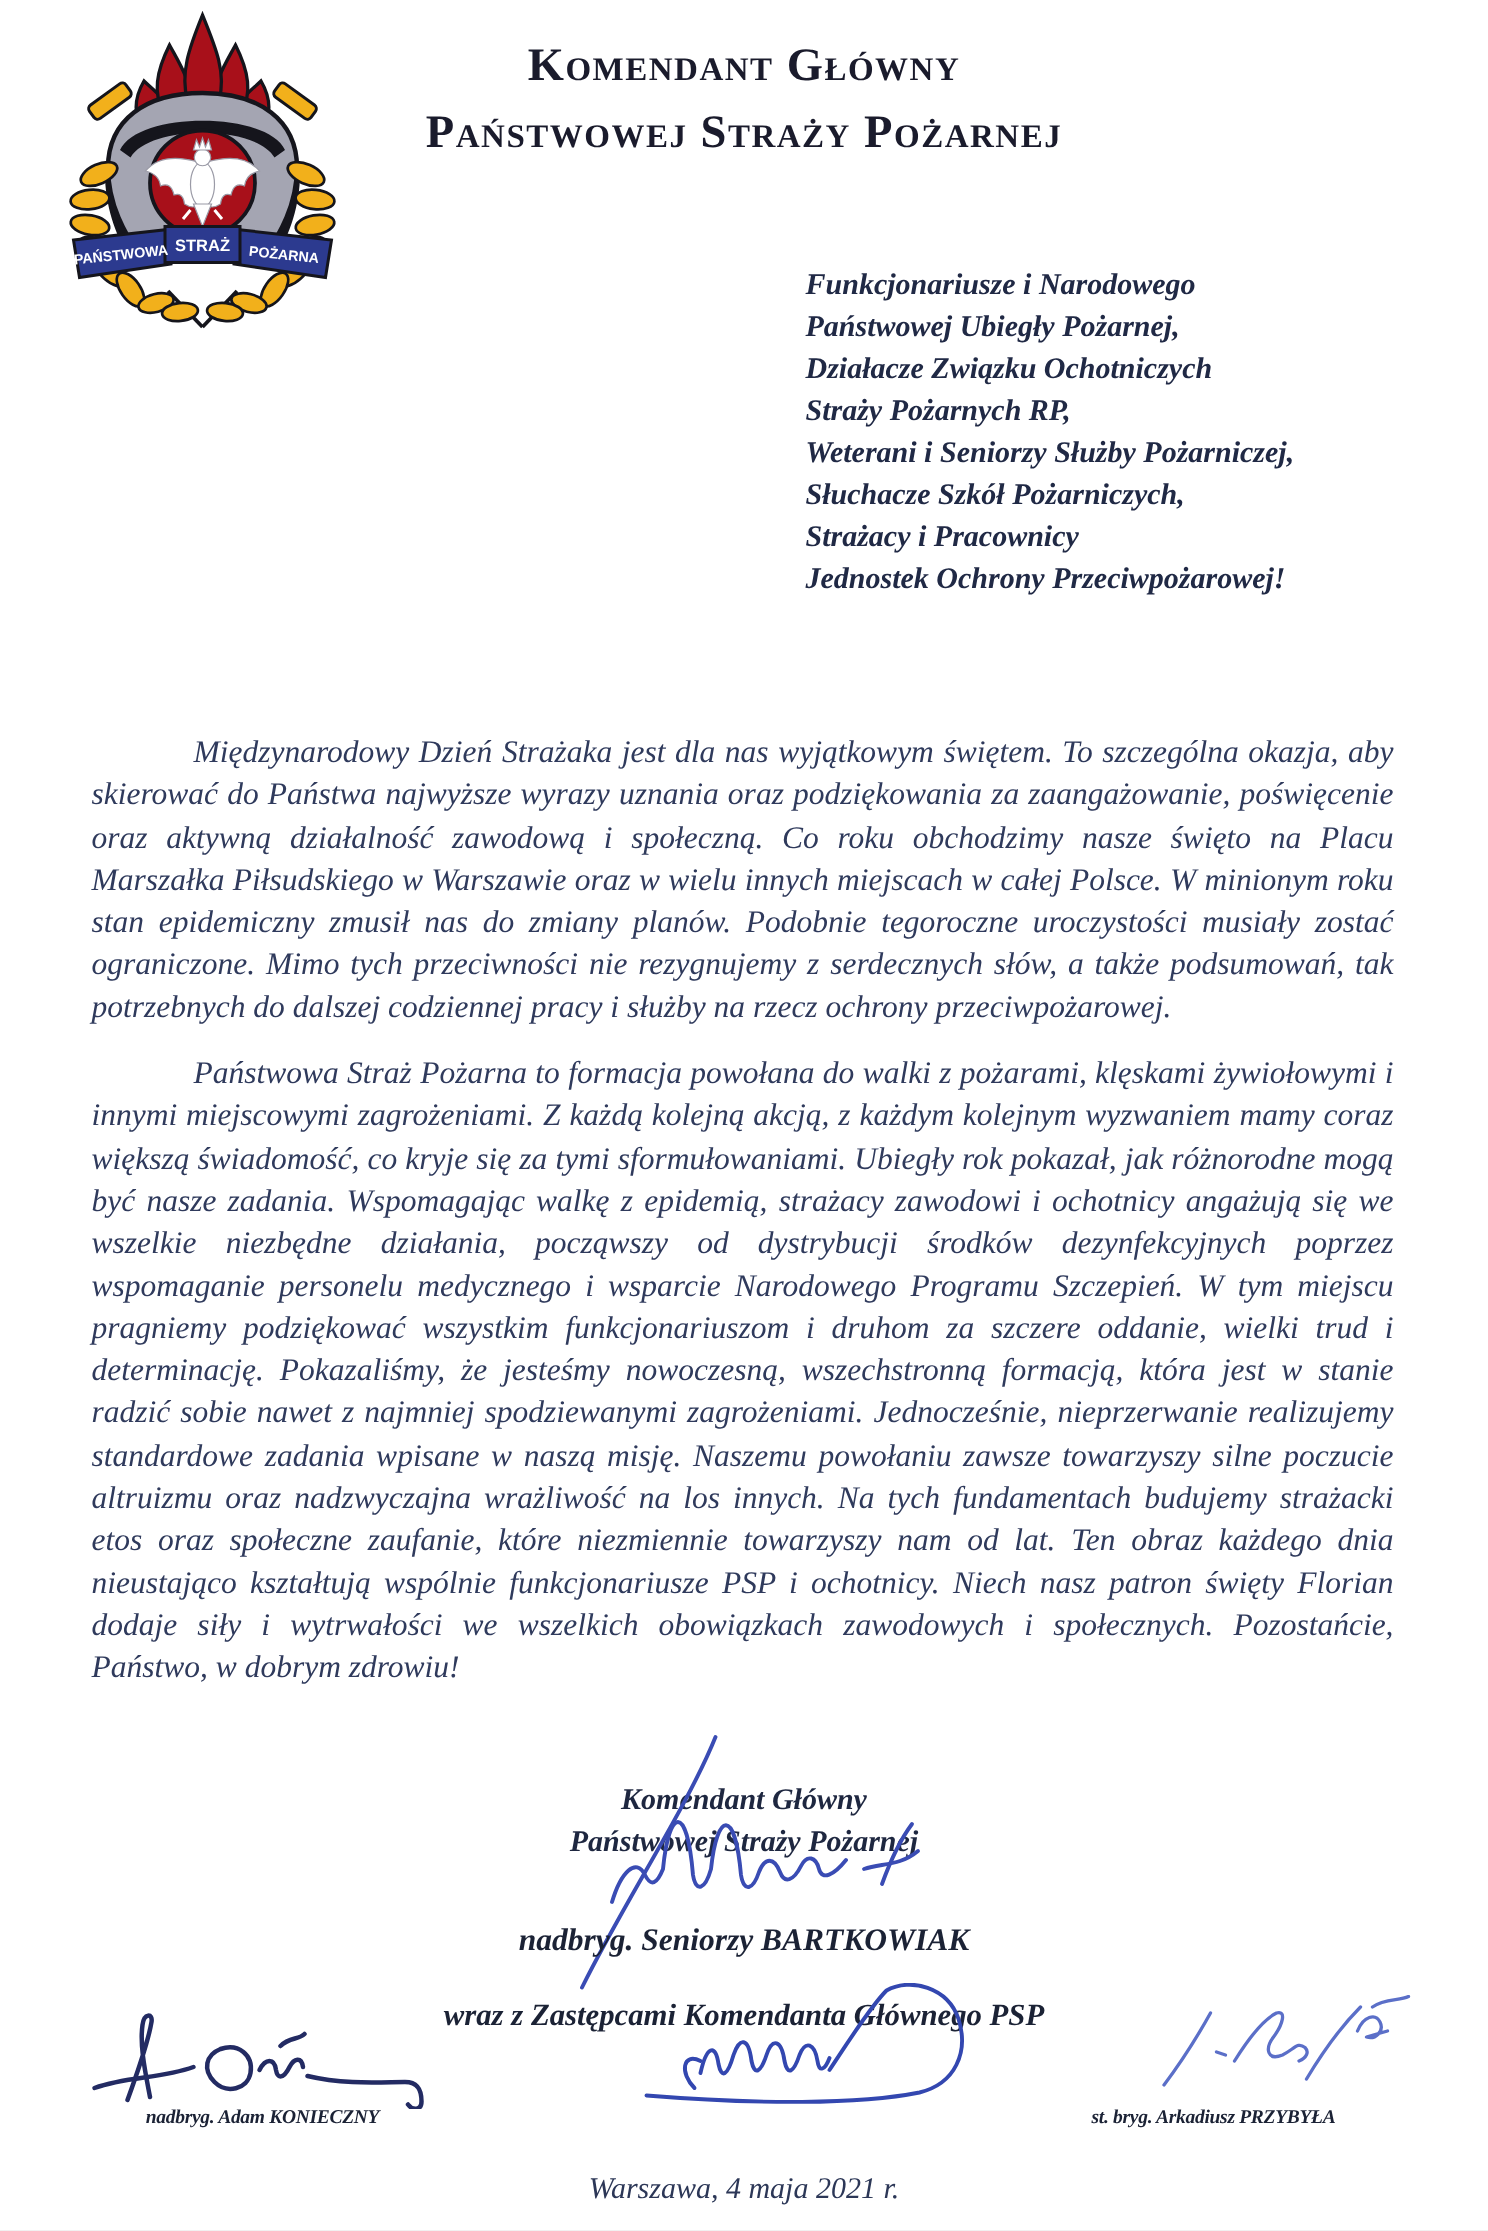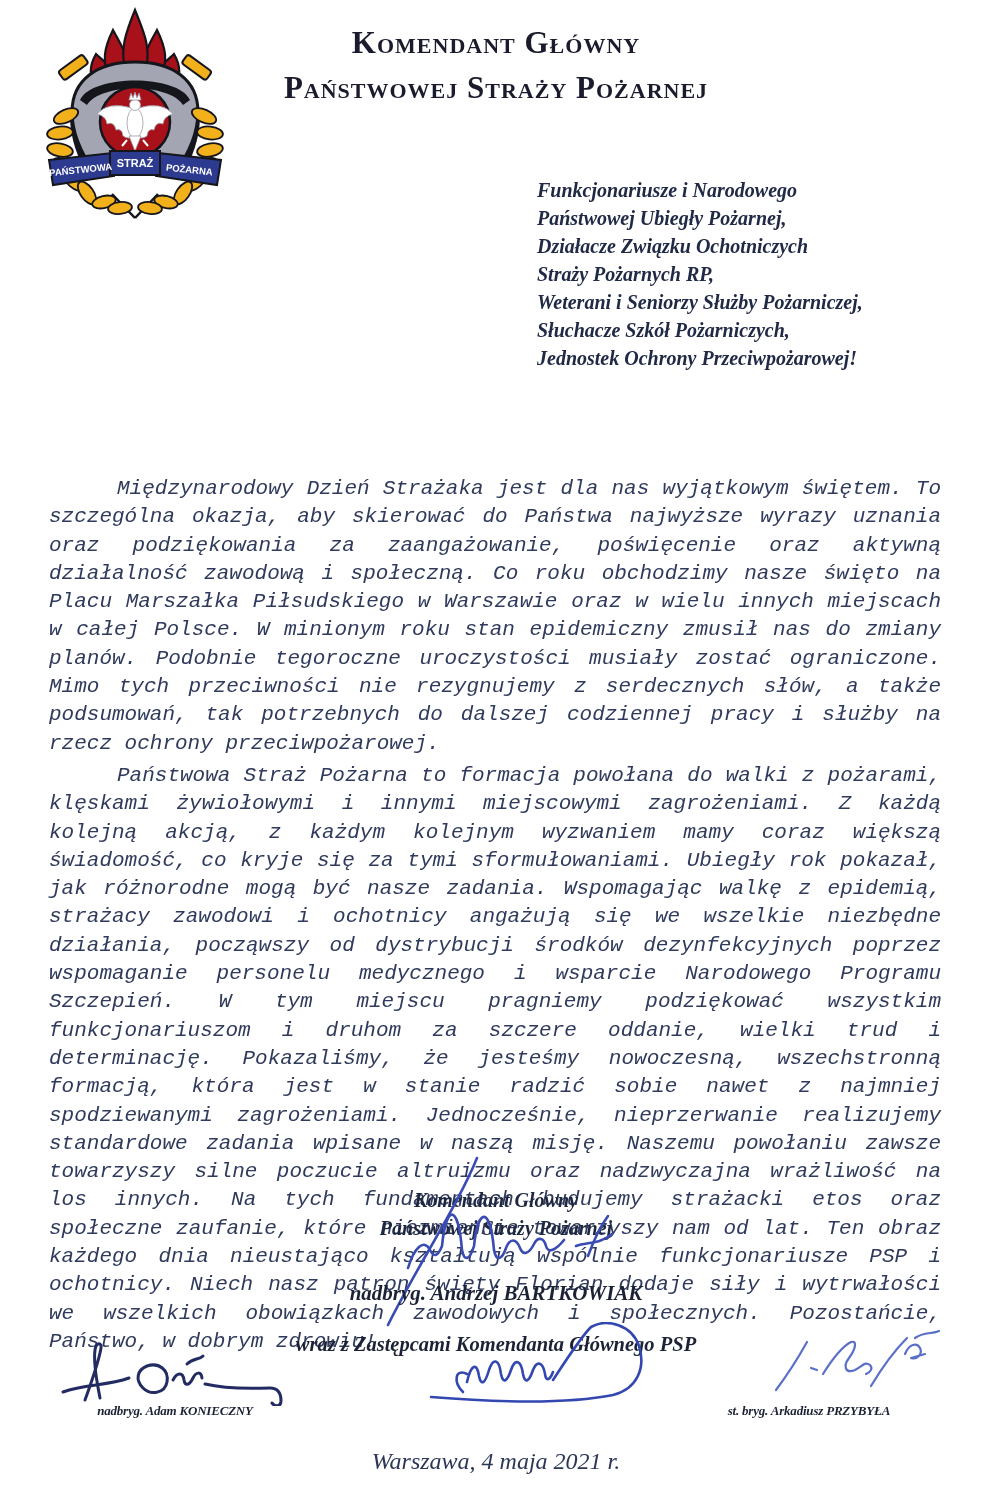--- a/index.html
+++ b/index.html
@@ -30,21 +30,21 @@
     color:#202945;
   }
   
   .body-text{
     position:absolute;left:45px;top:471px;width:900px;
     font-style:italic;
     font-size:21px;line-height:28.3px;
     color:#2f3a5c;
     text-align:justify;
   }
-  .body-text p{margin:4px;text-indent:68px;font-family:Liberation Mono, monospace;}
+  .body-text p{margin:16px;text-indent:68px;}
   
   .closing-title{
     position:absolute;left:0;right:0;top:1186px;text-align:center;
     font-style:italic;font-weight:bold;
     font-size:20px;line-height:28px;color:#1e2740;
   }
   .signer-name{
     position:absolute;left:0;right:0;top:1281px;text-align:center;
     font-style:italic;font-weight:bold;font-size:21px;color:#1b2235;
   }
@@ -55,21 +55,21 @@
   .deputy-name{
     position:absolute;top:1403px;width:350px;text-align:center;
     font-style:italic;font-weight:bold;font-size:13px;color:#1b2235;
     letter-spacing:-0.2px;
   }
   .deputy-1{left:0;}
   .deputy-2{left:318px;}
   .deputy-3{left:634px;}
   .place-date{
     position:absolute;left:0;right:0;top:1448px;text-align:center;
-    font-style:italic;font-size:24px;color:#2c3757;
+    font-style:italic;font-size:20px;color:#2c3757;
   }
   .sig{position:absolute;pointer-events:none;}
   .sig path{fill:none;stroke-linecap:round;stroke-linejoin:round;}
 </style>
 </head>
 <body>
 
 <div class="page">
 
   <svg class="logo" viewBox="0 0 198 218" aria-hidden="true">
@@ -145,20 +145,21 @@
     <div class="title-line">Państwowej Straży Pożarnej</div>
   </header>
 
   <div class="addressee">
     <div>Funkcjonariusze i Narodowego</div>
     <div>Państwowej Ubiegły Pożarnej,</div>
     <div>Działacze Związku Ochotniczych</div>
     <div>Straży Pożarnych RP,</div>
     <div>Weterani i Seniorzy Służby Pożarniczej,</div>
     <div>Słuchacze Szkół Pożarniczych,</div>
+    <div>Strażacy i Pracownicy</div>
     <div>Jednostek Ochrony Przeciwpożarowej!</div>
   </div>
 
   <div class="body-text">
     <p>Międzynarodowy Dzień Strażaka jest dla nas wyjątkowym świętem. To szczególna okazja, aby skierować do Państwa najwyższe wyrazy uznania oraz podziękowania za zaangażowanie, poświęcenie oraz aktywną działalność zawodową i społeczną. Co roku obchodzimy nasze święto na Placu Marszałka Piłsudskiego w Warszawie oraz w wielu innych miejscach w całej Polsce. W minionym roku stan epidemiczny zmusił nas do zmiany planów. Podobnie tegoroczne uroczystości musiały zostać ograniczone. Mimo tych przeciwności nie rezygnujemy z serdecznych słów, a także podsumowań, tak potrzebnych do dalszej codziennej pracy i służby na rzecz ochrony przeciwpożarowej.</p>
     <p>Państwowa Straż Pożarna to formacja powołana do walki z pożarami, klęskami żywiołowymi i innymi miejscowymi zagrożeniami. Z każdą kolejną akcją, z każdym kolejnym wyzwaniem mamy coraz większą świadomość, co kryje się za tymi sformułowaniami. Ubiegły rok pokazał, jak różnorodne mogą być nasze zadania. Wspomagając walkę z epidemią, strażacy zawodowi i ochotnicy angażują się we wszelkie niezbędne działania, począwszy od dystrybucji środków dezynfekcyjnych poprzez wspomaganie personelu medycznego i wsparcie Narodowego Programu Szczepień. W tym miejscu pragniemy podziękować wszystkim funkcjonariuszom i druhom za szczere oddanie, wielki trud i determinację. Pokazaliśmy, że jesteśmy nowoczesną, wszechstronną formacją, która jest w stanie radzić sobie nawet z najmniej spodziewanymi zagrożeniami. Jednocześnie, nieprzerwanie realizujemy standardowe zadania wpisane w naszą misję. Naszemu powołaniu zawsze towarzyszy silne poczucie altruizmu oraz nadzwyczajna wrażliwość na los innych. Na tych fundamentach budujemy strażacki etos oraz społeczne zaufanie, które niezmiennie towarzyszy nam od lat. Ten obraz każdego dnia nieustająco kształtują wspólnie funkcjonariusze PSP i ochotnicy. Niech nasz patron święty Florian dodaje siły i wytrwałości we wszelkich obowiązkach zawodowych i społecznych. Pozostańcie, Państwo, w dobrym zdrowiu!</p>
   </div>
 
   <div class="closing-title">
     <div>Komendant Główny</div>
@@ -167,21 +168,21 @@
 
   <svg class="sig" style="left:370px;top:1150px;" width="250" height="185" viewBox="0 0 250 185" aria-hidden="true">
     <g stroke="#3a4cb4" stroke-width="2.6">
       <path d="M107,8 C88,55 45,120 18,175"></path>
       <path d="M38,118 C44,98 54,88 60,100 C64,108 68,106 72,96 C76,55 88,52 92,100 C94,112 100,110 104,96 C108,58 120,55 124,100 C126,112 132,110 136,98 C140,88 146,88 150,98 C153,106 159,104 164,94 C168,86 174,88 176,96 C178,104 186,100 194,90"></path>
       <path d="M218,106 C226,84 232,74 238,66"></path>
       <path d="M206,96 C218,92 230,94 242,84"></path>
     </g>
   </svg>
 
-  <div class="signer-name">nadbryg. Andrzej BARTKOWIAK</div>
+  <div class="signer-name">nadbryg. Seniorzy BARTKOWIAK</div>
 
   <div class="deputies-heading">wraz z Zastępcami Komendanta Głównego PSP</div>
 
   <svg class="sig" style="left:55px;top:1338px;" width="240" height="68" viewBox="0 0 240 68" aria-hidden="true">
     <g stroke="#232b63" stroke-width="3">
       <path d="M30,62 C38,40 44,22 46,10 C47,4 41,4 40,12 C38,26 42,44 45,60"></path>
       <path d="M8,54 C30,46 52,48 74,40"></path>
       <path d="M92,28 C104,24 114,32 112,44 C110,55 96,58 88,50 C80,42 82,32 92,28"></path>
       <path d="M118,42 C122,34 128,34 129,42 C130,48 134,48 138,40 C141,34 146,33 147,40"></path>
       <path d="M132,26 C138,20 144,22 148,18"></path>

